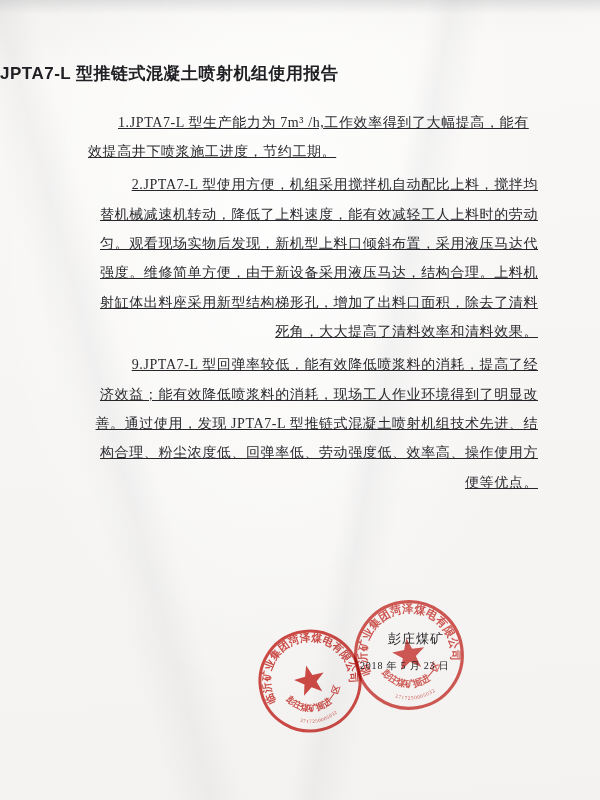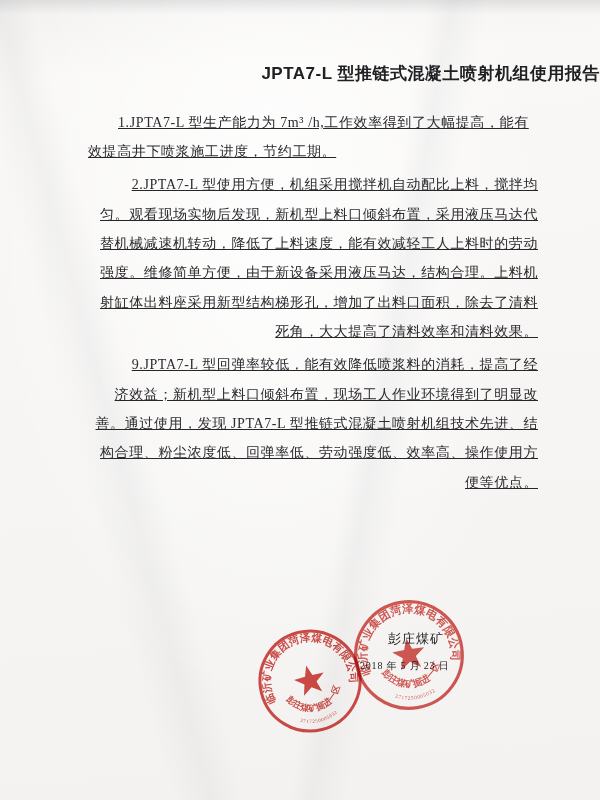--- a/index.html
+++ b/index.html
@@ -12,21 +12,21 @@
     font-family:"Liberation Serif","DejaVu Serif",serif;
     background:
       linear-gradient(180deg, rgba(140,140,148,0.20) 0px, rgba(0,0,0,0) 14px),
       linear-gradient(100deg, rgba(0,0,0,0) 58%, rgba(170,170,178,0.10) 61%, rgba(0,0,0,0) 66%),
       linear-gradient(255deg, rgba(0,0,0,0) 70%, rgba(170,170,178,0.10) 74%, rgba(0,0,0,0) 79%),
       radial-gradient(ellipse at 45% 28%, rgba(255,255,255,0.85) 0%, rgba(255,255,255,0) 60%),
       linear-gradient(175deg, #f1f0ee 0%, #f9f8f6 10%, #f6f5f3 55%, #f3f2f0 100%);
   }
   .title {
     position:absolute; top:62px; left:0; width:600px;
-    text-align:right;
+    text-align:left;
     font-family:"Liberation Sans","DejaVu Sans",sans-serif;
     font-weight:bold; font-size:17px; letter-spacing:0.5px;
     color:#202024;
   }
   .bodytext { position:absolute; left:88px; top:108px; width:450px; }
   .line {
     height:29.4px; line-height:29.4px;
     font-size:14px; letter-spacing:0.6px;
     white-space:nowrap; color:#2b2b30;
   }
@@ -54,29 +54,29 @@
 
   <div class="title">JPTA7-L 型推链式混凝土喷射机组使用报告</div>
 
   <div class="bodytext">
     <div class="para">
       <div class="line indent">1.JPTA7-L 型生产能力为 7m³ /h,工作效率得到了大幅提高，能有</div>
       <div class="line">效提高井下喷浆施工进度，节约工期。</div>
     </div>
     <div class="para">
       <div class="line indent">2.JPTA7-L 型使用方便，机组采用搅拌机自动配比上料，搅拌均</div>
+      <div class="line">替机械减速机转动，降低了上料速度，能有效减轻工人上料时的劳动</div>
       <div class="line">匀。观看现场实物后发现，新机型上料口倾斜布置，采用液压马达代</div>
-      <div class="line">替机械减速机转动，降低了上料速度，能有效减轻工人上料时的劳动</div>
       <div class="line">强度。维修简单方便，由于新设备采用液压马达，结构合理。上料机</div>
       <div class="line">射缸体出料座采用新型结构梯形孔，增加了出料口面积，除去了清料</div>
       <div class="line">死角，大大提高了清料效率和清料效果。</div>
     </div>
     <div class="para">
       <div class="line indent">9.JPTA7-L 型回弹率较低，能有效降低喷浆料的消耗，提高了经</div>
-      <div class="line">济效益；新机型上料口倾斜布置，现场工人作业环境得到了明显改</div>
+      <div class="line">济效益；能有效降低喷浆料的消耗，现场工人作业环境得到了明显改</div>
       <div class="line">善。通过使用，发现 JPTA7-L 型推链式混凝土喷射机组技术先进、结</div>
       <div class="line">构合理、粉尘浓度低、回弹率低、劳动强度低、效率高、操作使用方</div>
       <div class="line">便等优点。</div>
     </div>
   </div>
 
   <svg class="stamp stamp-left" viewBox="-61 -61 122 122">
     <defs>
       <path id="arcTopL" d="M -37.6,13.7 A 40,40 0 1 1 37.6,13.7"></path>
       <path id="arcBotL" d="M -28.2,10.3 A 30,30 0 0 0 28.2,10.3"></path>

